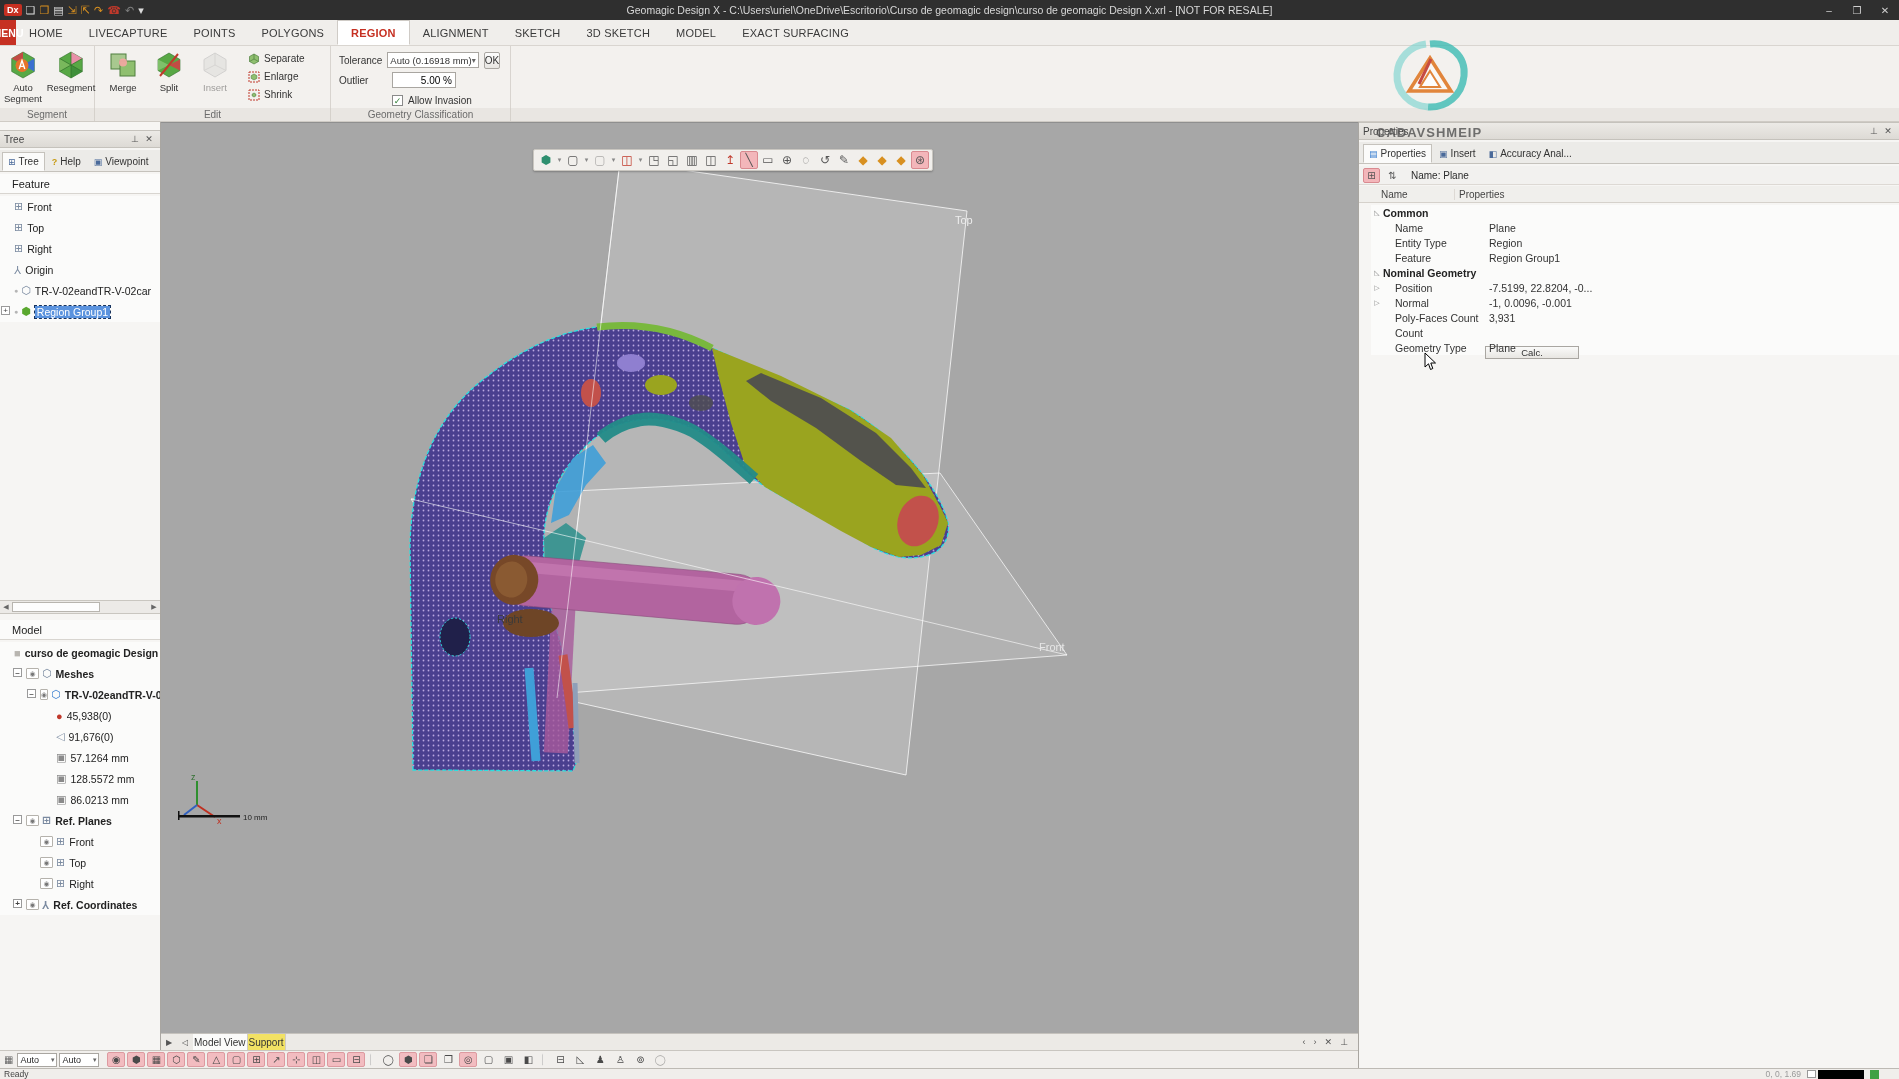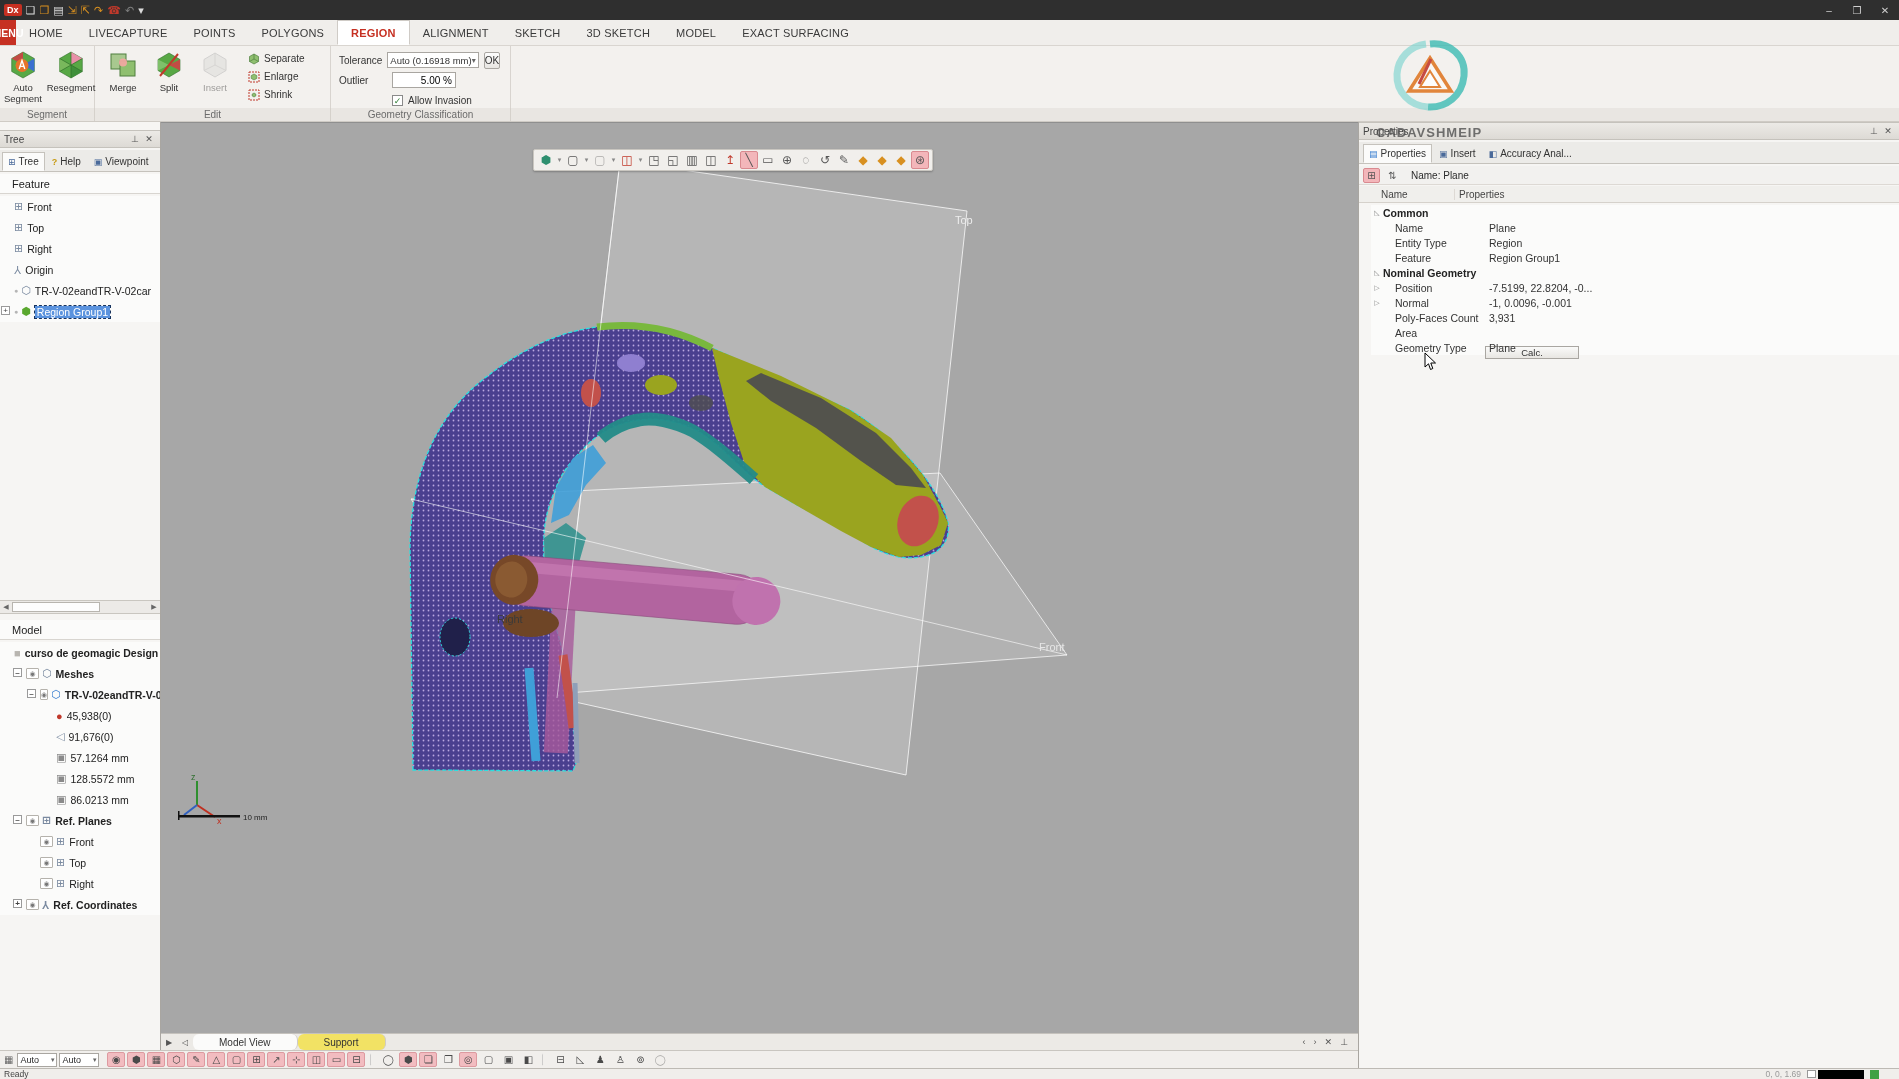--- a/index.html
+++ b/index.html
@@ -80,21 +80,21 @@
   .vptoolbar { position:absolute; top:26px; left:372px; height:22px; background:#f1efec; border:1px solid #c9c6c0; border-radius:2px; display:flex; align-items:center; padding:0 3px; gap:1px; box-shadow:0 1px 2px rgba(0,0,0,.25); }
   .vpicon { width:18px; height:18px; display:flex; align-items:center; justify-content:center; font-size:12px; color:#555; border-radius:2px; }
   .vpicon.caret { width:7px; font-size:7px; color:#888; }
   .vpicon.active { background:#f3b6ba; border:1px solid #d98a90; }
   .c-shaded { color:#2e8f6f; } .c-red { color:#c0392b; } .c-amber { color:#d89020; } .c-green { color:#3f9f3f; }
   .dim { opacity:.45; }
   .scene { position:absolute; top:0; left:0; }
   
   .bottomtabs { position:absolute; top:1033px; left:161px; width:1197px; height:17px; background:#eceae6; border-top:1px solid #c5c2bd; display:flex; align-items:stretch; font-size:10px; }
   .bnav { width:16px; display:flex; align-items:center; justify-content:center; color:#555; font-size:8px; }
-  .btab { display:flex; align-items:center; padding:0 26px; border-right:1px solid #cfcbc5; color:#333;border-radius:6px; }
+  .btab { display:flex; align-items:center; padding:0 1px; border-right:1px solid #cfcbc5; color:#333; }
   .btab.mv { background:#fbfbfa; }
   .btab.support { background:#f2e264; }
   .btr-icons { margin-left:auto; display:flex; align-items:center; gap:8px; padding-right:10px; color:#555; font-size:9px; }
   
   .btoolbar { position:absolute; left:0; right:0; bottom:11px; height:18px; background:#f1efec; border-top:1px solid #c9c6c0; display:flex; align-items:center; gap:2px; padding:0 4px; }
   .bcombo { height:14px; border:1px solid #a9a6a1; background:#fff; display:flex; align-items:center; font-size:9px; padding:0 2px; gap:3px; width:40px; }
   .bcombo .scaret { margin-left:auto; font-size:7px; color:#666; }
   .bicon { width:18px; height:15px; display:flex; align-items:center; justify-content:center; font-size:10px; color:#4a4a4a; border-radius:2px; border:1px solid transparent; }
   .bicon.pink { background:#f2bcc0; border-color:#dd9aa0; }
   .vsep { width:4px; height:13px; border-left:1px dotted #aaa; margin:0 3px; }
@@ -142,20 +142,21 @@
     <span class="qicon">❏</span>
         <span class="qicon c-amber">❐</span>
         <span class="qicon">▤</span>
         <span class="qicon c-amber">⇲</span>
         <span class="qicon c-amber">⇱</span>
         <span class="qicon c-amber">↷</span>
         <span class="qicon c-red">☎</span>
         <span class="qicon dim">↶</span>
         <span class="qicon">▾</span>
       </div>
+    <div class="wtitle">Geomagic Design X - C:\Users\uriel\OneDrive\Escritorio\Curso de geomagic design\curso de geomagic Design X.xrl - [NOT FOR RESALE]</div>
     <div class="wbtns">
       <span class="wbtn">–</span>
       <span class="wbtn">❐</span>
       <span class="wbtn">✕</span>
     </div>
   </div>
 
   <div class="tabbar">
     <div class="menubtn">MENU</div>
 
@@ -672,21 +673,21 @@
 
         <div class="prow">
           <span class="pfx"></span>
           <span class="plabel">Poly-Faces Count</span>
           <span class="pvalue">3,931</span>
 
         </div>
 
         <div class="prow">
           <span class="pfx"></span>
-          <span class="plabel">Area</span>
+          <span class="plabel">Count</span>
 
           <span class="pbtn">Calc.</span>
         </div>
 
         <div class="prow">
           <span class="pfx"></span>
           <span class="plabel">Geometry Type</span>
           <span class="pvalue">Plane</span>
 
         </div>

